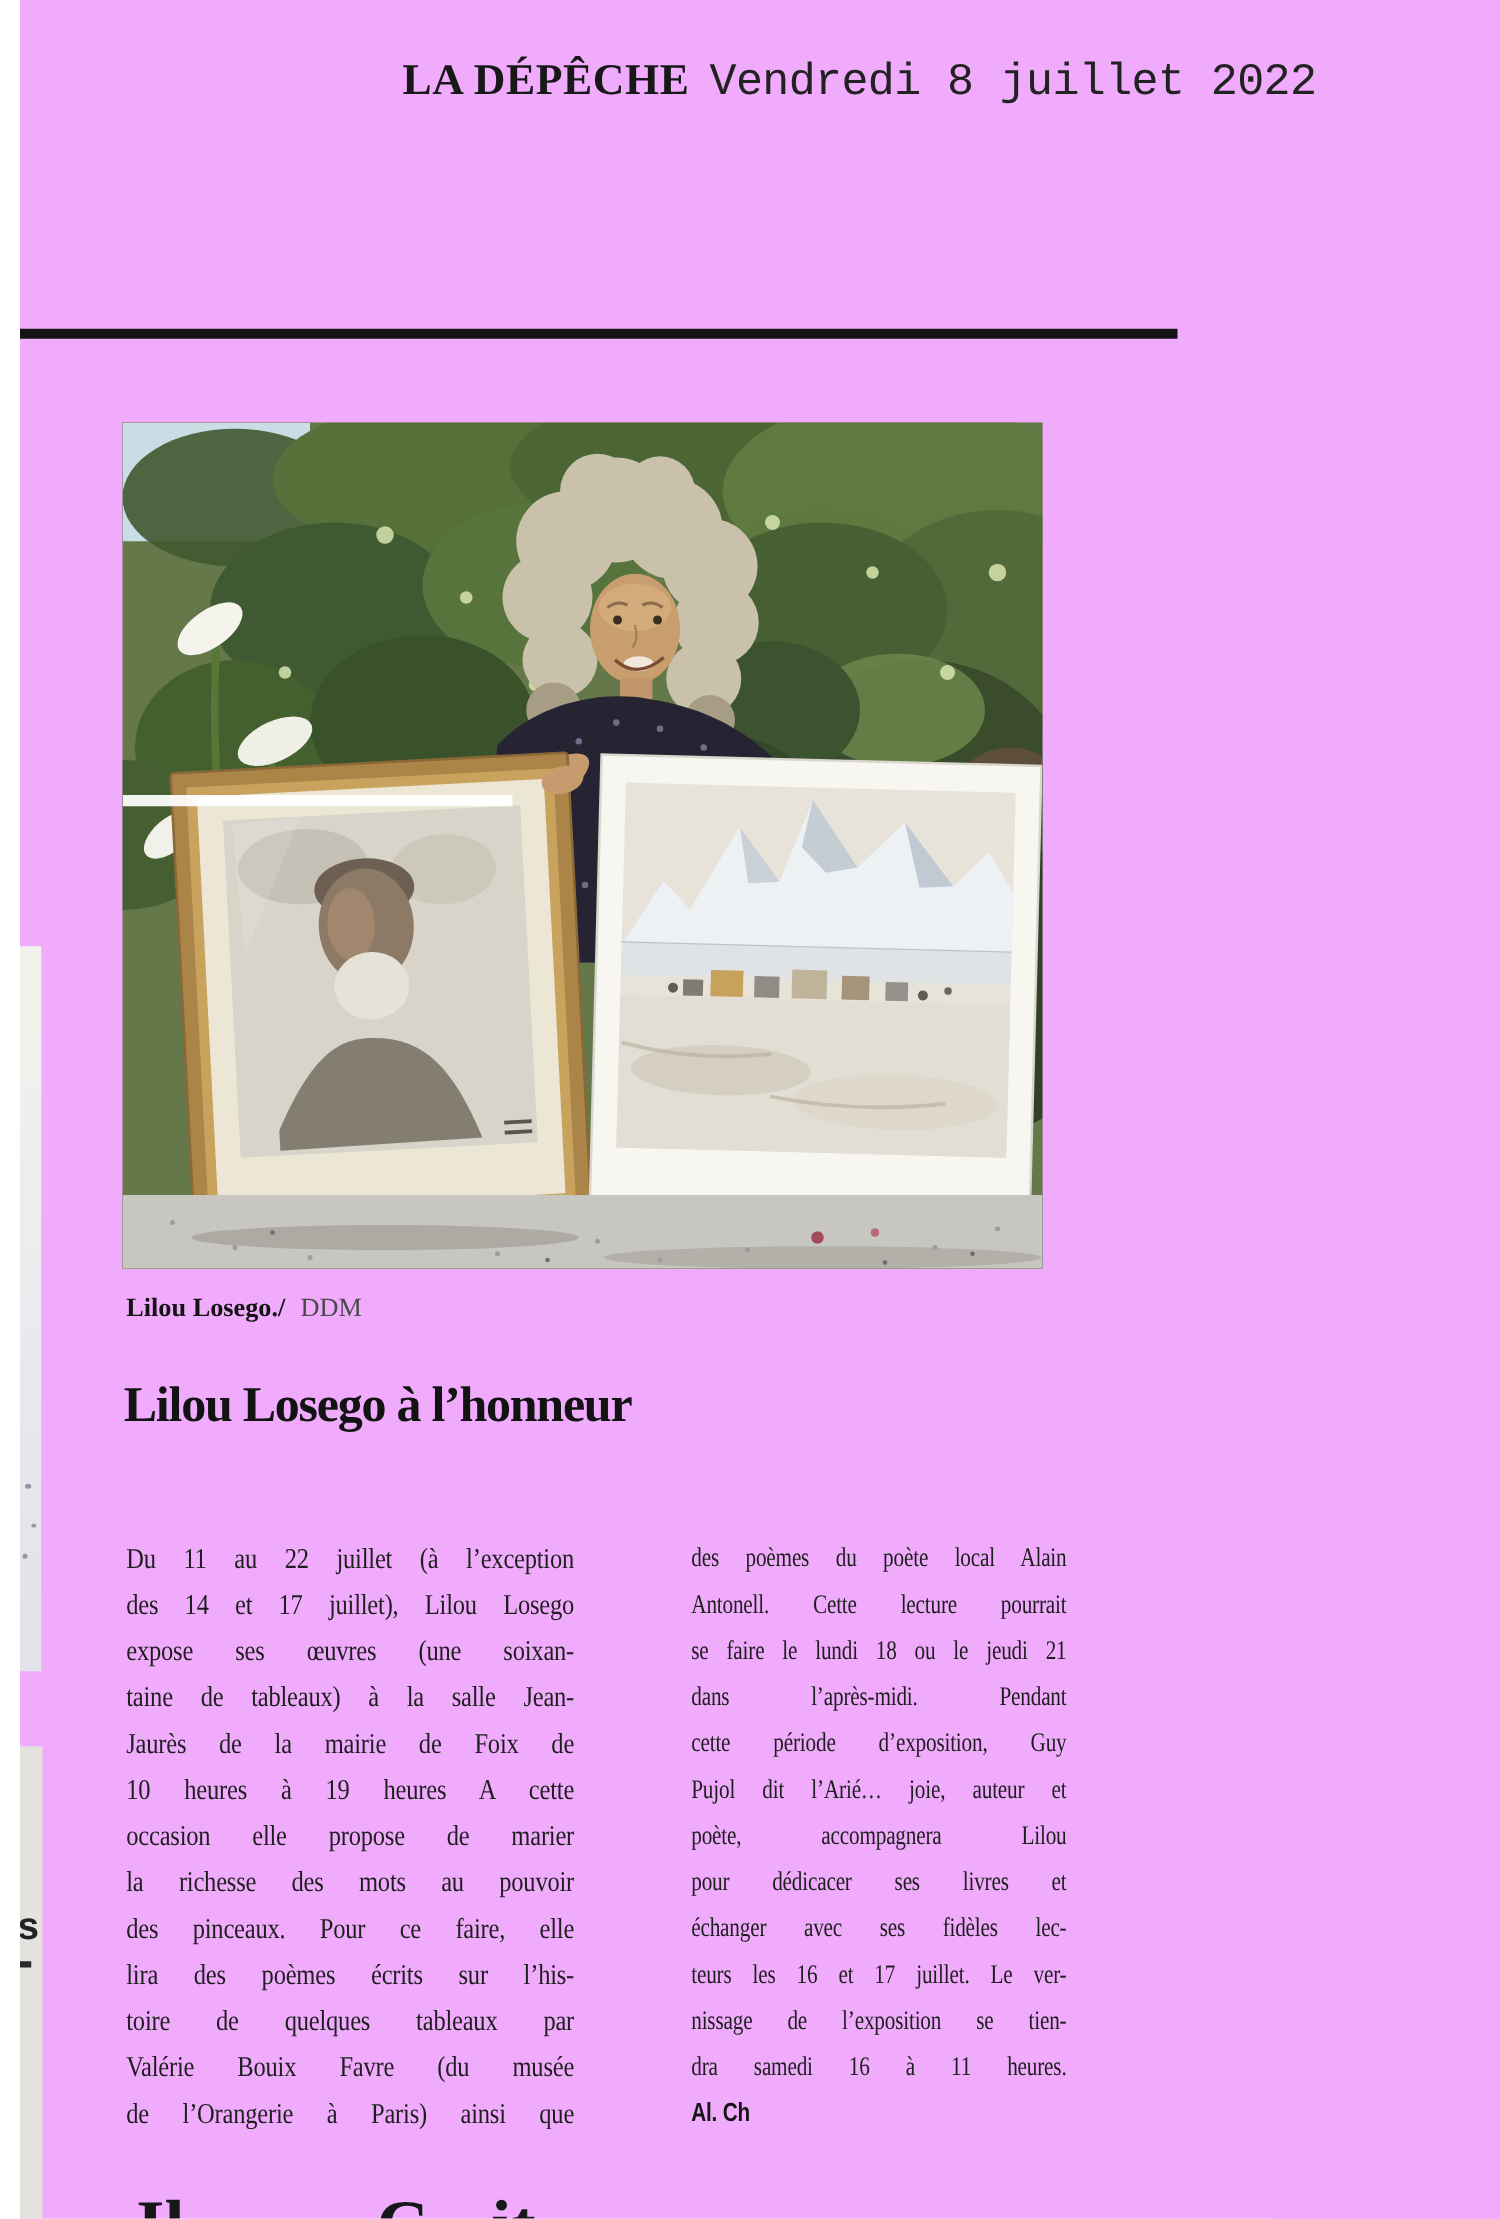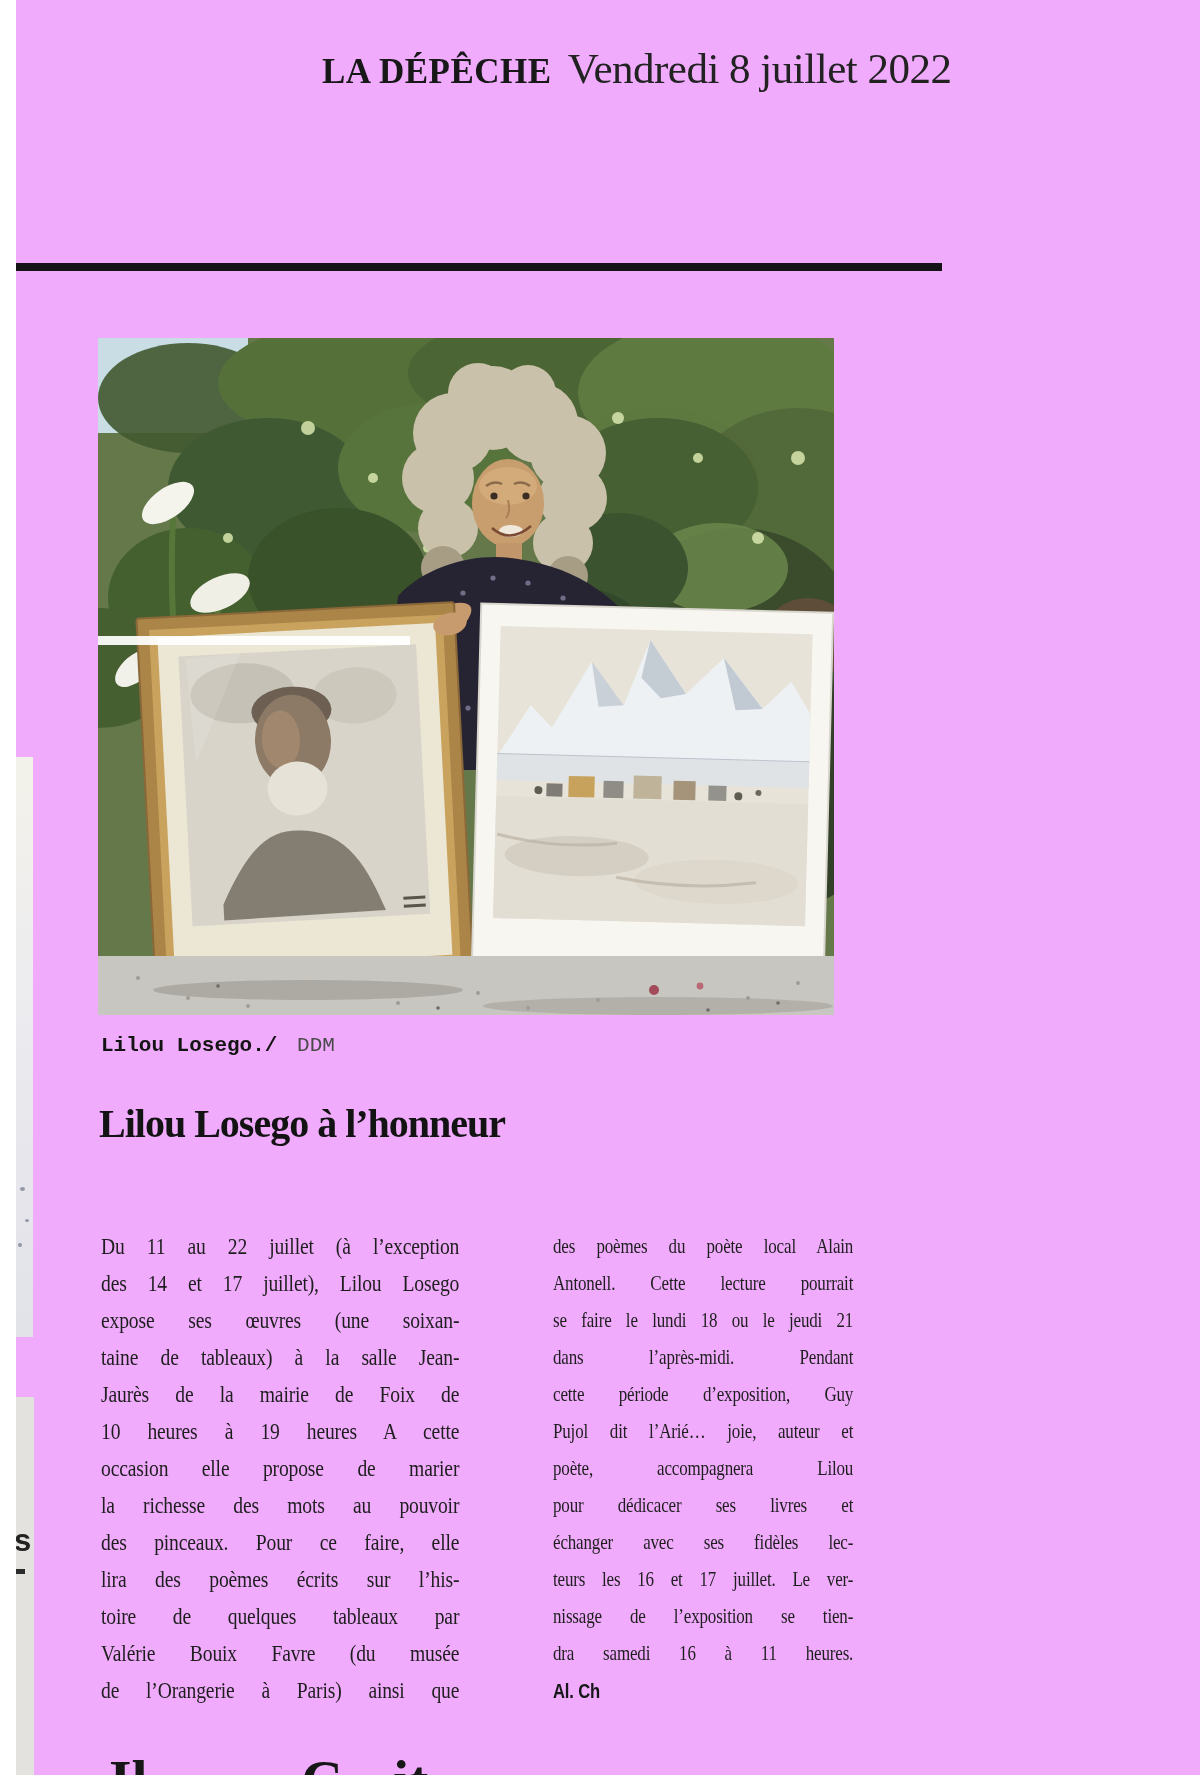--- a/index.html
+++ b/index.html
@@ -2,31 +2,31 @@
 <html><head>
 <meta charset="utf-8">
 <style>
   html,body{margin:0;padding:0;background:#ffffff;}
   #page{position:relative;width:1200px;height:1775px;background:#f0abfc;overflow:hidden;
         font-family:"Liberation Serif","DejaVu Serif",serif;color:#1d1d1d;margin-left:16px;}
 
   
   .masthead{position:absolute;left:306px;top:44px;display:flex;align-items:baseline;gap:16px;white-space:nowrap;}
   .brand{font-family:"Liberation Serif","DejaVu Serif",serif;font-weight:700;font-size:35px;letter-spacing:.5px;color:#181818;}
-  .dateline{font-family:Liberation Serif, serif;font-weight:400;font-size:43px;letter-spacing:-.5px;color:#222;}
+  .dateline{font-family:Liberation Mono, monospace;font-weight:400;font-size:36px;letter-spacing:-.5px;color:#222;}
 
   
   .top-rule{position:absolute;left:0;top:263px;width:926px;height:8px;background:#141414;}
 
   
   .photo-wrap{position:absolute;left:82px;top:338px;width:736px;height:677px;overflow:hidden;background:#64784a;}
   .photo-wrap svg{display:block;}
 
   
-  .caption{position:absolute;left:85px;top:1034px;font-family:Liberation Mono, monospace;font-size:21px;white-space:nowrap;}
+  .caption{position:absolute;left:85px;top:1034px;font-family:Liberation Serif, serif;font-size:21px;white-space:nowrap;}
   .caption .c-bold{font-weight:700;color:#141414;}
   .caption .c-credit{font-weight:400;color:#4a4a4a;margin-left:7px;}
 
   
   .headline{position:absolute;left:83px;top:1100px;font-weight:700;font-size:40px;letter-spacing:-1px;color:#131313;white-space:nowrap;}
 
   
   .col{position:absolute;top:1228px;transform-origin:0 0;color:#1e1e1e;}
   .col .line{height:37px;line-height:37px;text-align:justify;text-align-last:justify;}
   .col-left{left:85px;width:420px;font-size:23px;letter-spacing:-.2px;transform:scaleX(.853);}

